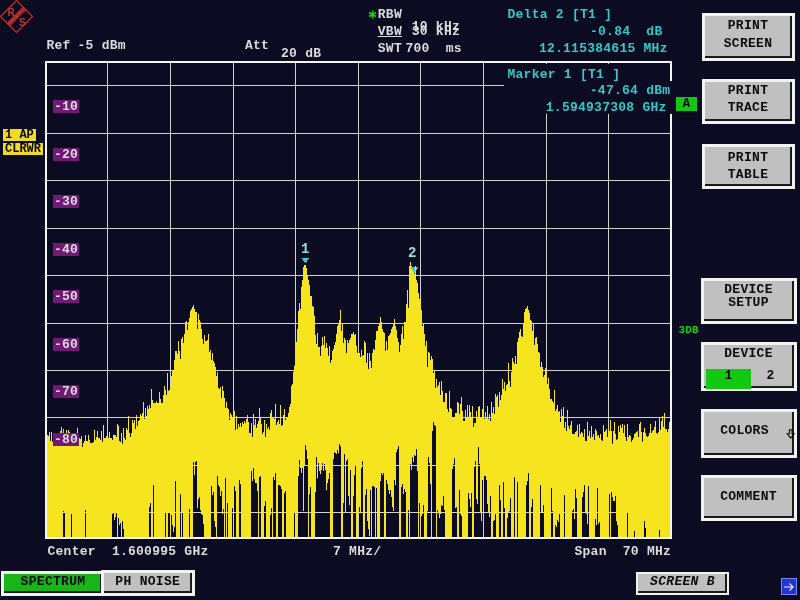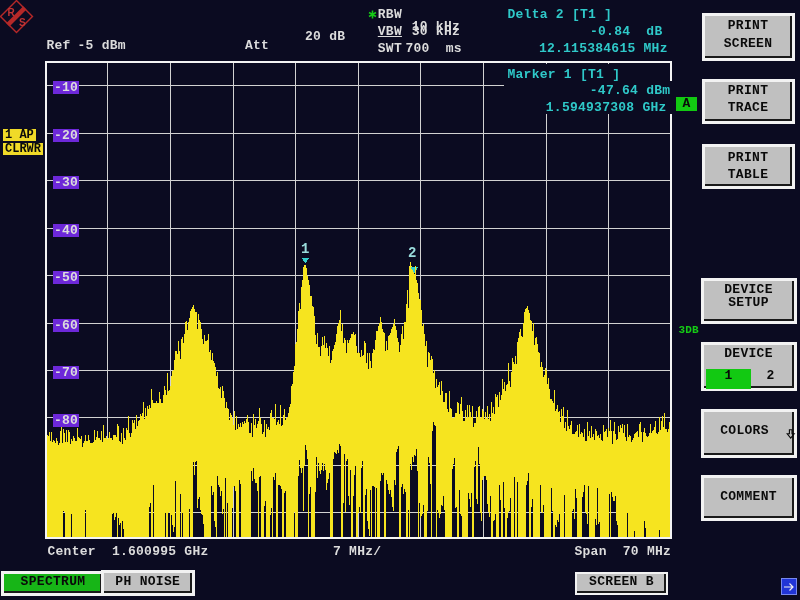--- a/index.html
+++ b/index.html
@@ -3,21 +3,21 @@
 <meta charset="utf-8">
 <style>
 * { margin:0; padding:0; box-sizing:border-box; }
 html,body { width:800px; height:600px; background:#0b0b21; overflow:hidden; }
 #scr { position:absolute; top:0; left:0; width:800px; height:600px;
   font-family:"Liberation Mono", monospace; font-weight:bold; font-size:13px;
   color:#dcdcdc; }
 .t { position:absolute; white-space:pre; line-height:13px; letter-spacing:0.25px; }
 .cy { color:#2fc9c9; background:#0b0b21; }
 .gn { color:#15cb15; }
-.ylbl { color:#dcdcdc; background:#6d28d9; padding:0 1px; }
+.ylbl { color:#dcdcdc; background:#701a75; padding:0 1px;margin-top:19px; }
 .btn { position:absolute; background:#c0c0c0; border:3px solid #f2f2f2;
   box-shadow:inset -2px -2px 0 #1a1a1a; color:#0a0a0a; text-align:center; }
 .btn .ln { position:absolute; left:0; width:100%; text-align:center; line-height:13px; letter-spacing:0.3px;}
 </style>
 </head>
 <body>
 <div id="scr">
 <svg width="800" height="600" style="position:absolute;top:0;left:0" shape-rendering="crispEdges">
 
   <g stroke="#d2d2d2" stroke-width="1">
@@ -46,21 +46,21 @@
     <rect x="-11.3" y="-11.3" width="22.6" height="22.6" fill="none" stroke="#b42828" stroke-width="1.4"></rect>
     <rect x="-2.5" y="-12" width="4.6" height="24" fill="#b42828"></rect>
   </g>
   <text x="7.5" y="15.5" font-family="Liberation Sans" font-size="10" font-weight="bold" fill="#c03434">R</text>
   <text x="19" y="26" font-family="Liberation Sans" font-size="10" font-weight="bold" fill="#c03434">S</text>
 </svg>
 
 <div class="t" style="left:46.5px; top:39px;">Ref</div>
 <div class="t" style="left:77.5px; top:39px;">-5 dBm</div>
 <div class="t" style="left:245px; top:39px;">Att</div>
-<div class="t" style="left:281px; top:30px;margin-left:24px;">20 dB</div>
+<div class="t" style="left:281px; top:47px;">20 dB</div>
 
 <svg width="9" height="9" style="position:absolute; left:368px; top:9.5px;">
   <g stroke="#15cb15" stroke-width="1.6">
         <path d="M4.5 0.5V8.5M1 2.5l7 4M8 2.5l-7 4"></path>
       </g>
 </svg>
 <div class="t" style="left:377.8px; top:8px;">RBW</div>
 <div class="t" style="left:411.7px; top:8px;margin-top:12px;">10 kHz</div>
 <div class="t" style="left:377.8px; top:25px;text-decoration:underline;">VBW</div>
 <div class="t" style="left:411.7px; top:25px;">30 kHz</div>
@@ -132,21 +132,21 @@
 <div class="btn" style="left:700.5px; top:474.5px; width:96px; height:46.5px;">
   <div class="ln" style="top:12.9px;">COMMENT</div>
 </div>
 
 <div class="btn" style="left:1px; top:571px; width:104px; height:25px; background:#17b517;">
   <div class="ln" style="top:1.3px;">SPECTRUM</div>
 </div>
 <div class="btn" style="left:100.5px; top:570px; width:94.5px; height:26px;">
   <div class="ln" style="top:2.3px;">PH NOISE</div>
 </div>
-<div class="btn" style="left:575px; top:572px; width:93px; height:23px; border-width:2px;">
+<div class="btn" style="left:636px; top:572px; width:93px; height:23px; border-width:2px;font-style:italic;">
   <div class="ln" style="top:1.3px;">SCREEN B</div>
 </div>
 
 <div style="position:absolute; left:780.5px; top:578px; width:16.5px; height:17px; background:#2135d6; border:1px solid #7788ee;">
   <svg width="14" height="14" style="position:absolute;left:0px;top:0.5px;">
     <path d="M2 7 H11 M7.5 3.5 L11 7 L7.5 10.5" stroke="#f0f0f0" stroke-width="1.2" fill="none"></path>
   </svg>
 </div>
 
 </div>

